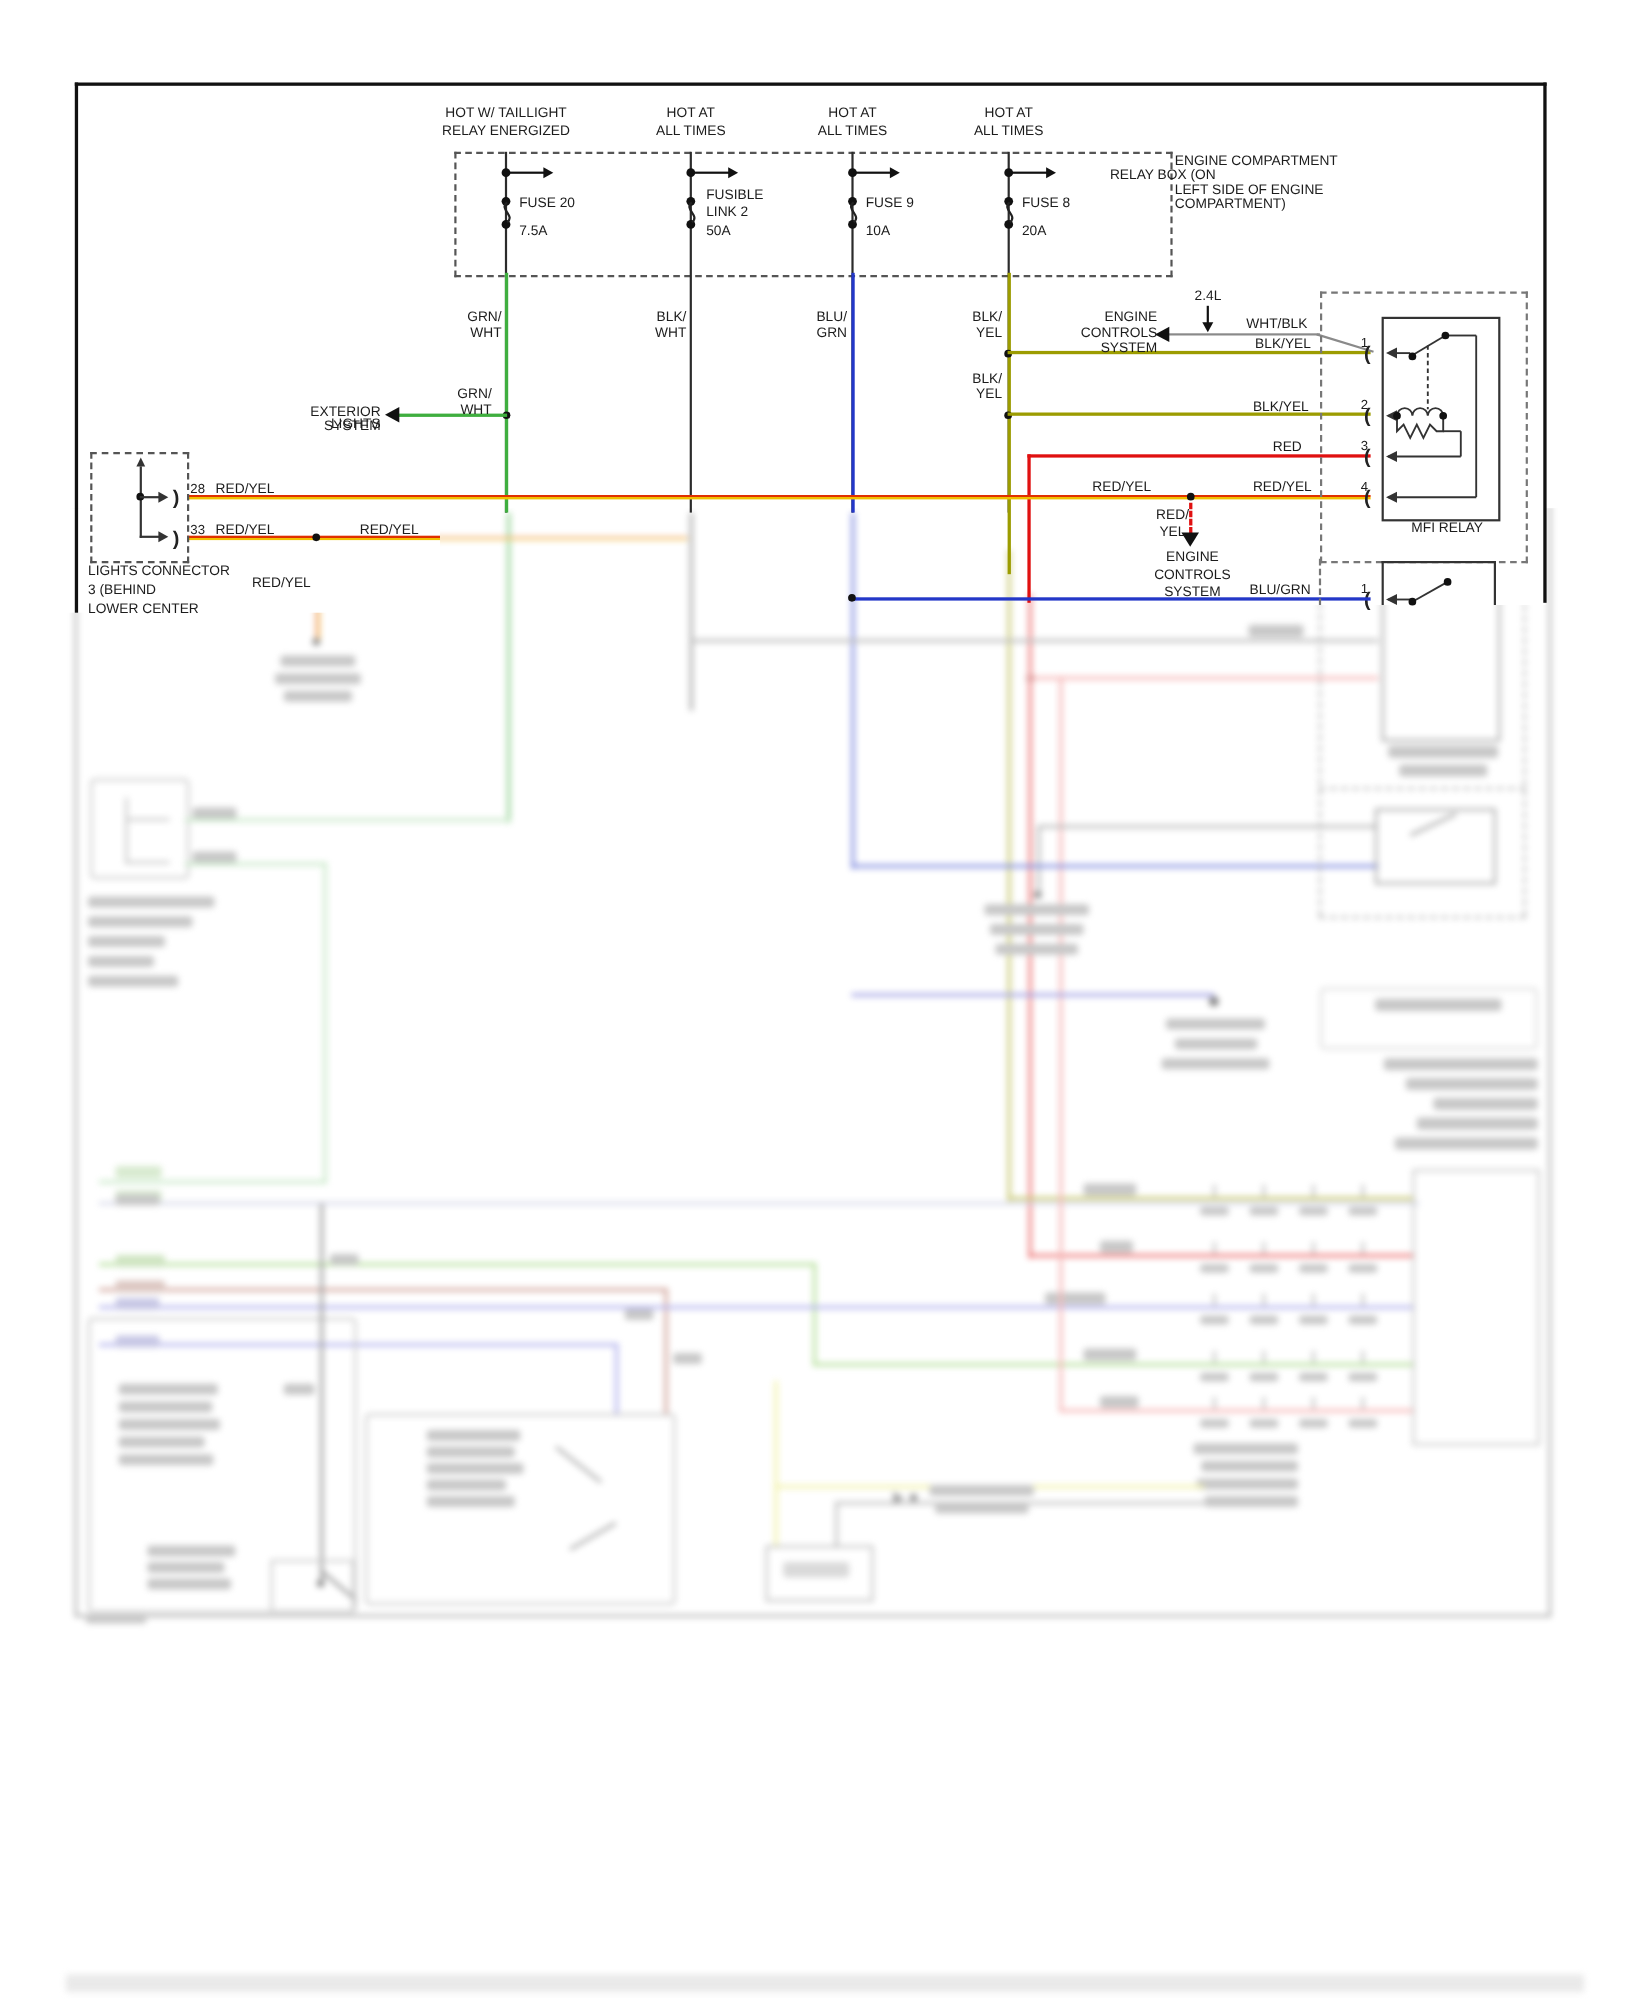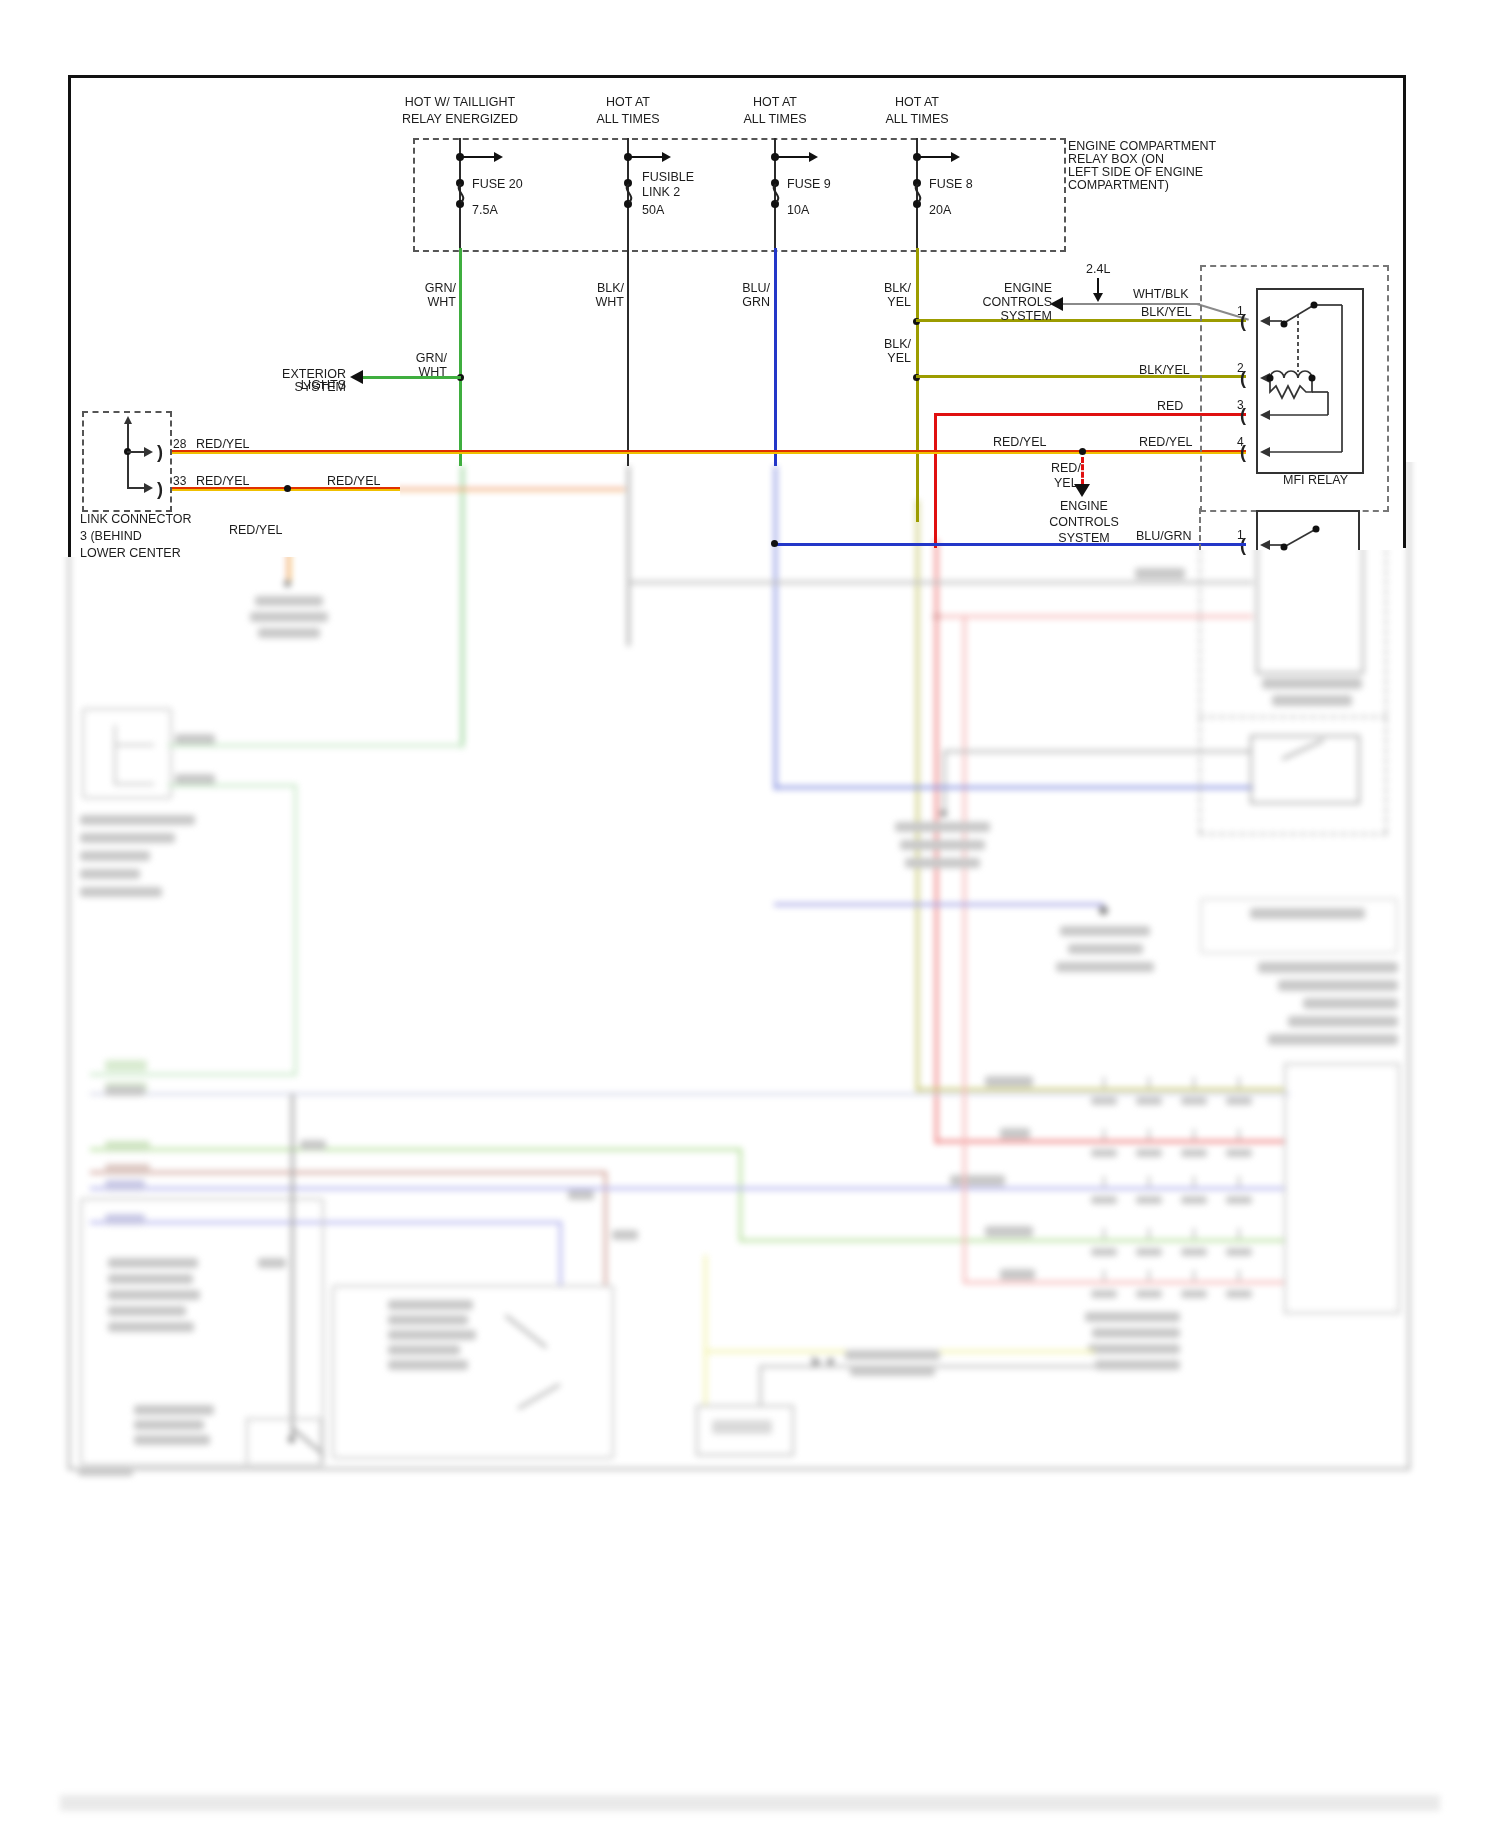--- a/index.html
+++ b/index.html
@@ -371,21 +371,21 @@
       <div class="lbl" style="left: 472px; top: 177px; text-align: left;">FUSE 20</div>
       <div class="lbl" style="left: 472px; top: 203px; text-align: left;">7.5A</div>
       <div class="lbl" style="left: 642px; top: 170px; text-align: left;">FUSIBLE</div>
       <div class="lbl" style="left: 642px; top: 185px; text-align: left;">LINK 2</div>
       <div class="lbl" style="left: 642px; top: 203px; text-align: left;">50A</div>
       <div class="lbl" style="left: 787px; top: 177px; text-align: left;">FUSE 9</div>
       <div class="lbl" style="left: 787px; top: 203px; text-align: left;">10A</div>
       <div class="lbl" style="left: 929px; top: 177px; text-align: left;">FUSE 8</div>
       <div class="lbl" style="left: 929px; top: 203px; text-align: left;">20A</div>
       <div class="lbl" style="left: 1068px; top: 139px; text-align: left;">ENGINE COMPARTMENT</div>
-      <div class="lbl" style="left: 1068px; top: 152px; text-align: left;">RELAY BOX (ON</div>
+      <div class="lbl" style="left: 1009px; top: 152px; text-align: left;">RELAY BOX (ON</div>
       <div class="lbl" style="left: 1068px; top: 165px; text-align: left;">LEFT SIDE OF ENGINE</div>
       <div class="lbl" style="left: 1068px; top: 178px; text-align: left;">COMPARTMENT)</div>
       <div class="lbl" style="left: 398px; top: 281px; width: 58px; text-align: right;">GRN/</div>
       <div class="lbl" style="left: 398px; top: 295px; width: 58px; text-align: right;">WHT</div>
       <div class="lbl" style="left: 566px; top: 281px; width: 58px; text-align: right;">BLK/</div>
       <div class="lbl" style="left: 566px; top: 295px; width: 58px; text-align: right;">WHT</div>
       <div class="lbl" style="left: 712px; top: 281px; width: 58px; text-align: right;">BLU/</div>
       <div class="lbl" style="left: 712px; top: 295px; width: 58px; text-align: right;">GRN</div>
       <div class="lbl" style="left: 853px; top: 281px; width: 58px; text-align: right;">BLK/</div>
       <div class="lbl" style="left: 853px; top: 295px; width: 58px; text-align: right;">YEL</div>
@@ -417,17 +417,17 @@
       <div class="lbl" style="left: 1034px; top: 515px; width: 100px; text-align: center;">CONTROLS</div>
       <div class="lbl" style="left: 1034px; top: 531px; width: 100px; text-align: center;">SYSTEM</div>
       <div class="lbl" style="left: 1136px; top: 529px; text-align: left;">BLU/GRN</div>
       <div class="lbl" style="left: 1237px; top: 528px; text-align: left; font-size: 12px;">1</div>
       <div class="lbl" style="left: 173px; top: 437px; text-align: left; font-size: 12px;">28</div>
       <div class="lbl" style="left: 173px; top: 474px; text-align: left; font-size: 12px;">33</div>
       <div class="lbl" style="left: 196px; top: 437px; text-align: left;">RED/YEL</div>
       <div class="lbl" style="left: 196px; top: 474px; text-align: left;">RED/YEL</div>
       <div class="lbl" style="left: 327px; top: 474px; text-align: left;">RED/YEL</div>
       <div class="lbl" style="left: 229px; top: 523px; text-align: left;">RED/YEL</div>
-      <div class="lbl" style="left: 80px; top: 512px; text-align: left;">LINK CONNECTOR</div>
+      <div class="lbl" style="left: 80px; top: 512px; text-align: left;">LIGHTS CONNECTOR</div>
       <div class="lbl" style="left: 80px; top: 529px; text-align: left;">3 (BEHIND</div>
       <div class="lbl" style="left: 80px; top: 546px; text-align: left;">LOWER CENTER</div>
     </div>
 </div>
 
 </body></html>

